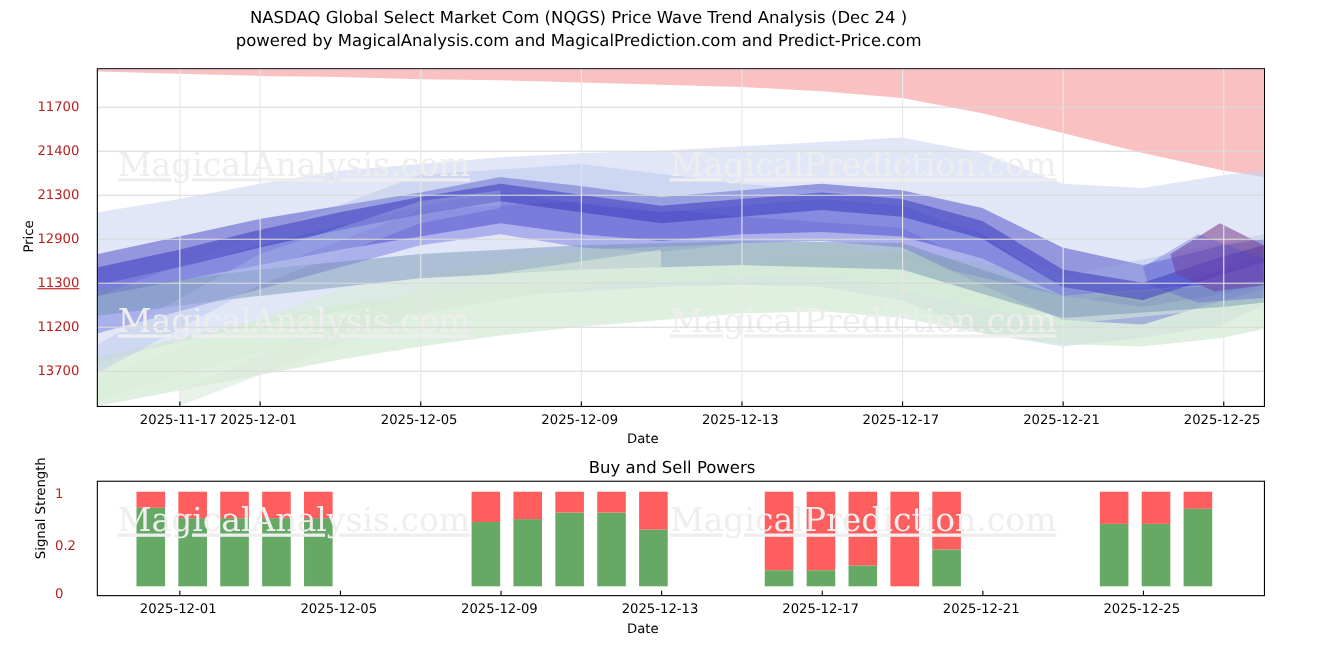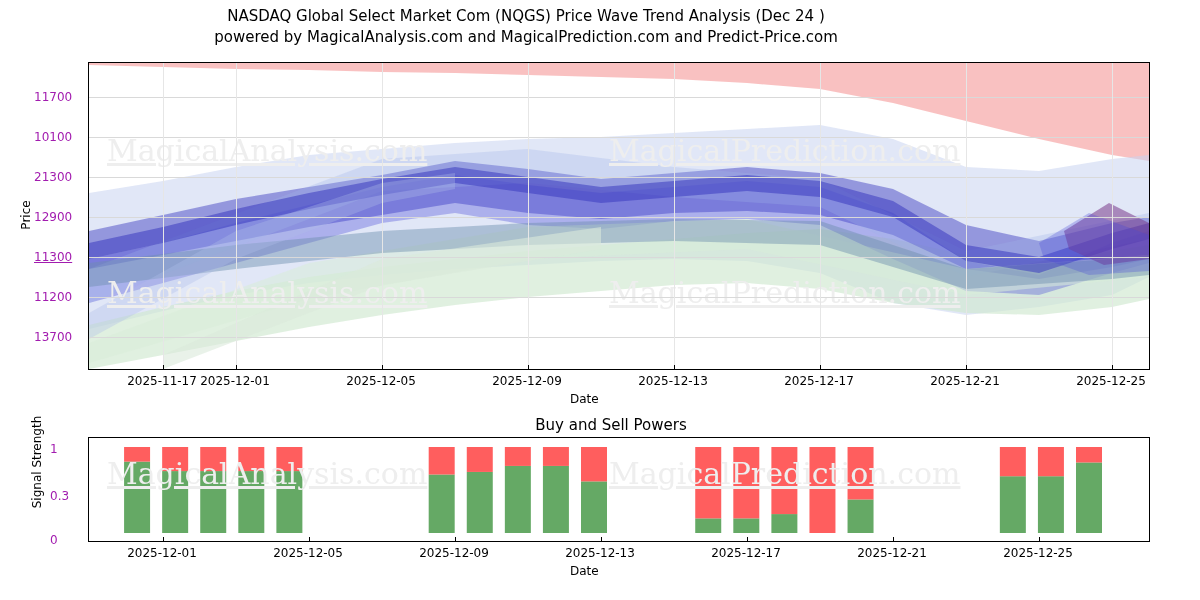--- a/index.html
+++ b/index.html
@@ -5,21 +5,21 @@
   html,body{margin:0;padding:0;}
   body{width:1200px;height:600px;background:#ffffff;font-family:"DejaVu Sans","Liberation Sans",sans-serif;overflow:hidden;}
   .page{position:relative;width:1200px;height:600px;}
   .title-block{position:absolute;left:0;top:6px;width:1052px;text-align:center;}
   .title-line{font-size:15px;color:#000;line-height:21px;}
   
   #upper-axes{position:absolute;left:88px;top:62px;width:1062px;height:308px;border:1px solid #000;box-sizing:border-box;background:#fff;overflow:hidden;}
   #lower-axes{position:absolute;left:88px;top:437px;width:1062px;height:105px;border:1px solid #000;box-sizing:border-box;background:#fff;overflow:hidden;}
   .gridline{position:absolute;left:0;width:100%;height:1px;background:#d9d9d9;}
   .vgridline{position:absolute;top:0;height:100%;width:1px;background:#e6e6e6;}
-  .ylab{position:absolute;font-size:12px;color:#a21caf;}
+  .ylab{position:absolute;font-size:12px;color:#b91c1c;}
   .xlab{position:absolute;font-size:12px;color:#000;text-align:center;}
   .axis-title{position:absolute;font-size:12px;color:#000;}
   .rot{transform:rotate(-90deg);transform-origin:50% 50%;}
   .wm{position:absolute;font-size:30px;color:#eeeeee;font-family:"DejaVu Serif","Liberation Serif",serif;white-space:nowrap;user-select:none;text-decoration:underline;}
   .tickmark{position:absolute;background:#000;}
   svg{display:block;}
   .sub-title{position:absolute;width:1062px;text-align:center;font-size:15px;color:#000;}
 </style>
 </head>
 <body>
@@ -92,21 +92,21 @@
     <div class="tickmark" style="left:147px;bottom:0;width:1px;height:4px;"></div>
     <div class="tickmark" style="left:293px;bottom:0;width:1px;height:4px;"></div>
     <div class="tickmark" style="left:439px;bottom:0;width:1px;height:4px;"></div>
     <div class="tickmark" style="left:585px;bottom:0;width:1px;height:4px;"></div>
     <div class="tickmark" style="left:731px;bottom:0;width:1px;height:4px;"></div>
     <div class="tickmark" style="left:877px;bottom:0;width:1px;height:4px;"></div>
     <div class="tickmark" style="left:1023px;bottom:0;width:1px;height:4px;"></div>
   </div>
 
   <div class="ylab" style="left:34px;top:90px;">11700</div>
-  <div class="ylab" style="left:34px;top:130px;">10100</div>
+  <div class="ylab" style="left:34px;top:130px;">21400</div>
   <div class="ylab" style="left:34px;top:170px;">21300</div>
   <div class="ylab" style="left:34px;top:210px;">12900</div>
   <div class="ylab" style="left:34px;top:250px;text-decoration:underline;">11300</div>
   <div class="ylab" style="left:34px;top:290px;">11200</div>
   <div class="ylab" style="left:34px;top:330px;">13700</div>
 
   <div class="axis-title rot" style="left:-4px;top:208px;width:60px;text-align:center;">Price</div>
 
   <div class="xlab" style="left:102px;top:374px;width:120px;">2025-11-17</div>
   <div class="xlab" style="left:175px;top:374px;width:120px;">2025-12-01</div>
@@ -166,21 +166,21 @@
     <div class="tickmark" style="left:74px;bottom:0;width:1px;height:4px;"></div>
     <div class="tickmark" style="left:220px;bottom:0;width:1px;height:4px;"></div>
     <div class="tickmark" style="left:366px;bottom:0;width:1px;height:4px;"></div>
     <div class="tickmark" style="left:512px;bottom:0;width:1px;height:4px;"></div>
     <div class="tickmark" style="left:658px;bottom:0;width:1px;height:4px;"></div>
     <div class="tickmark" style="left:804px;bottom:0;width:1px;height:4px;"></div>
     <div class="tickmark" style="left:950px;bottom:0;width:1px;height:4px;"></div>
   </div>
 
   <div class="ylab" style="left:50px;top:442px;">1</div>
-  <div class="ylab" style="left:50px;top:489px;">0.3</div>
+  <div class="ylab" style="left:50px;top:489px;">0.2</div>
   <div class="ylab" style="left:50px;top:533px;">0</div>
 
   <div class="axis-title rot" style="left:-18px;top:455px;width:110px;text-align:center;">Signal Strength</div>
 
   <div class="xlab" style="left:102px;top:546px;width:120px;">2025-12-01</div>
   <div class="xlab" style="left:248px;top:546px;width:120px;">2025-12-05</div>
   <div class="xlab" style="left:394px;top:546px;width:120px;">2025-12-09</div>
   <div class="xlab" style="left:540px;top:546px;width:120px;">2025-12-13</div>
   <div class="xlab" style="left:686px;top:546px;width:120px;">2025-12-17</div>
   <div class="xlab" style="left:832px;top:546px;width:120px;">2025-12-21</div>

